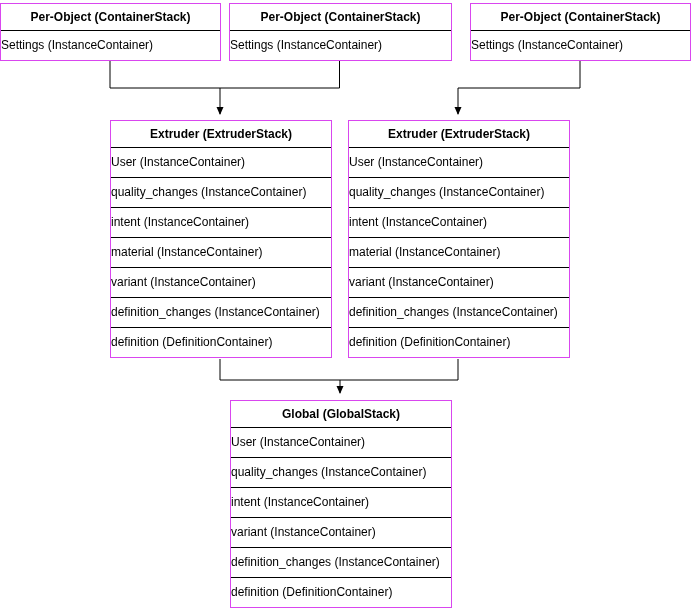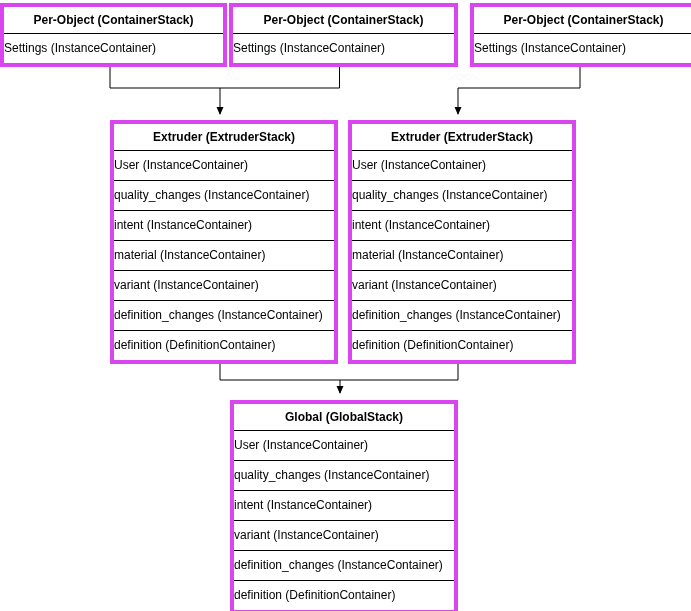--- a/index.html
+++ b/index.html
@@ -11,21 +11,21 @@
   #canvas {
     position: relative;
     width: 691px;
     height: 611px;
     background: #ffffff;
     overflow: hidden;
   }
   .stack {
     position: absolute;
     background: #ffffff;
-    border: 4px solid #d946ef;
+    border: 1px solid #d946ef;
     box-sizing: content-box;
   }
   .hdr {
     height: 26px;
     line-height: 26px;
     text-align: center;
     font-size: 12px;
     font-weight: bold;
     color: #000000;
     border-bottom: 1px solid #000000;

